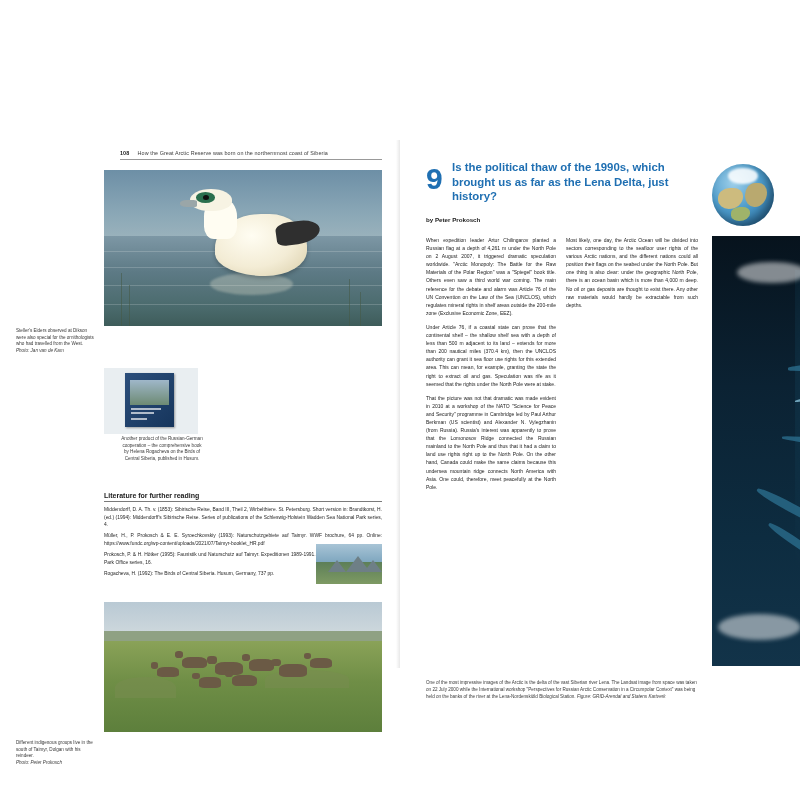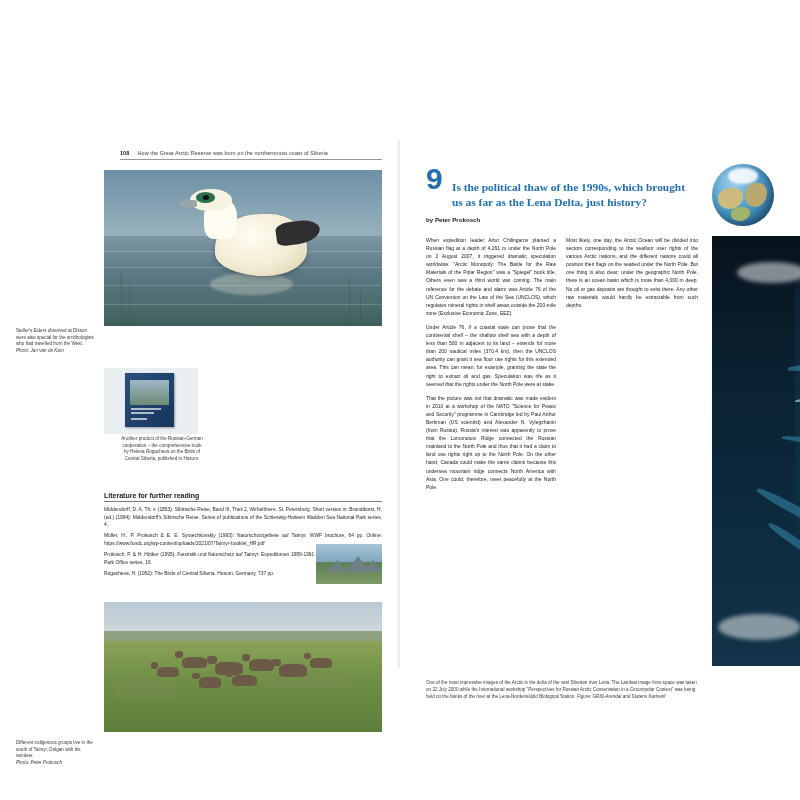--- a/index.html
+++ b/index.html
@@ -216,27 +216,26 @@
   .chap-num{
     position:absolute;
     left:26px; top:24px;
     font-size:30px;
     font-weight:bold;
     color:#1f6fb2;
     line-height:1;
   }
   .chap-title{
     position:absolute;
-    left:52px; top:40px;
+    left:52px; top:20px;
     width:246px;
     font-size:11.4px;
     font-weight:bold;
     line-height:1.28;
     color:#1f6fb2;
-    font-family:Liberation Serif, serif;
   }
   .chap-author{
     position:absolute;
     left:26px; top:76px;
     font-size:6.2px;
     font-weight:bold;
     color:#222;
   }
   .col{
     position:absolute;

